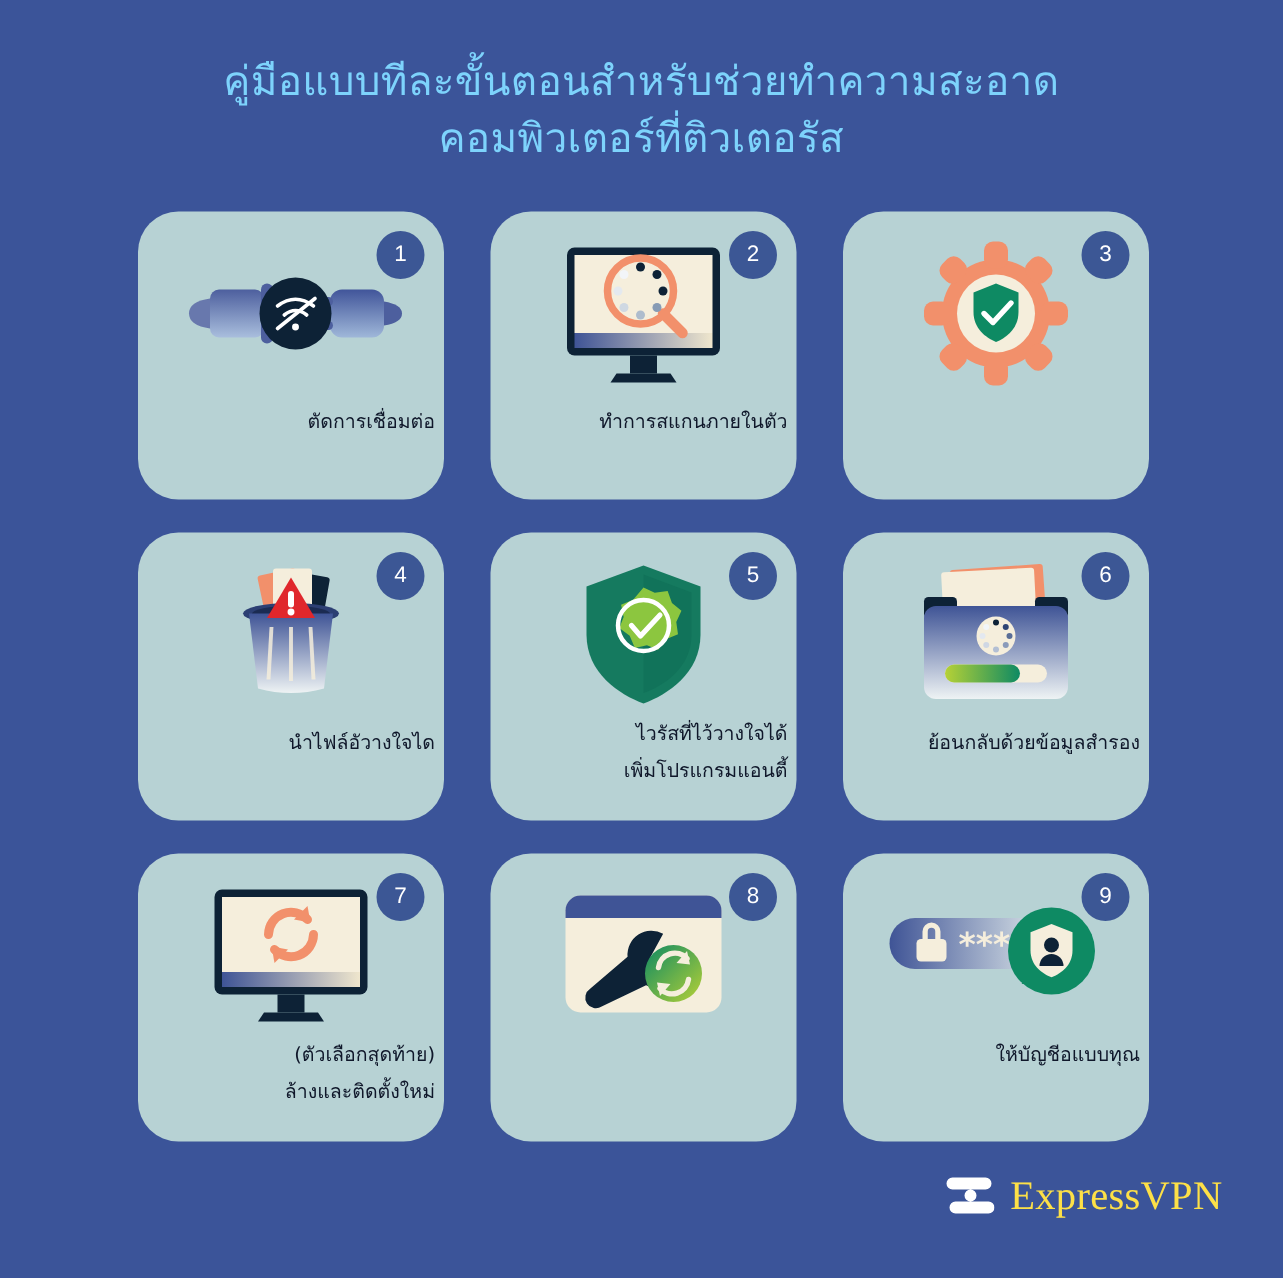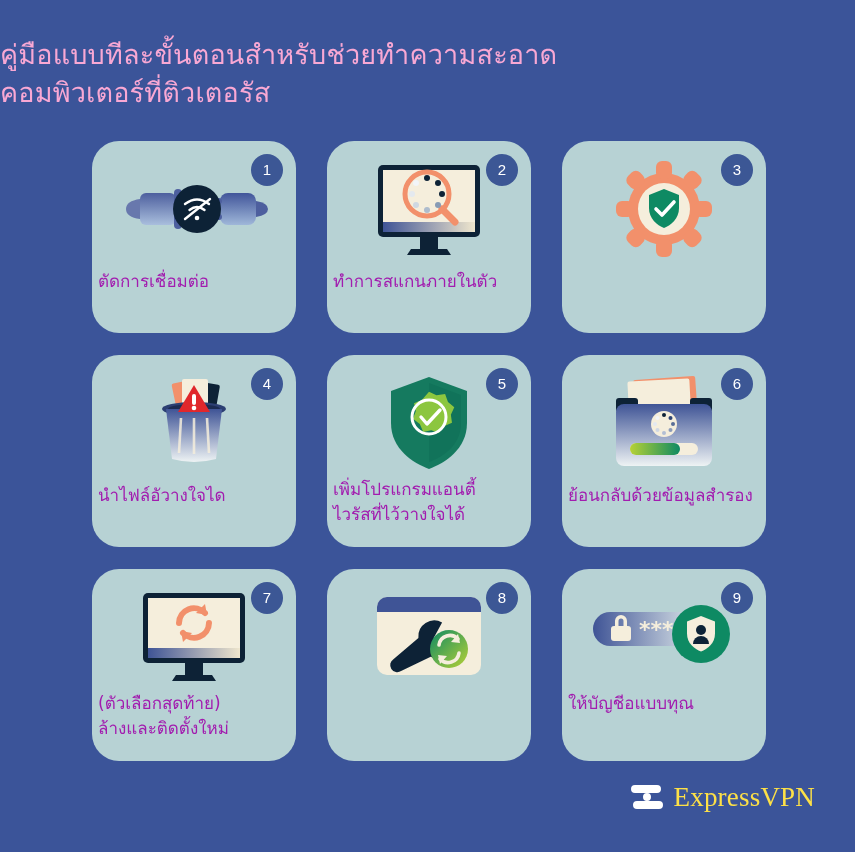--- a/index.html
+++ b/index.html
@@ -8,21 +8,21 @@
     background:#3b5499;
     font-family:"DejaVu Sans","Liberation Sans",sans-serif;
     overflow:hidden;
     position:relative;
   }
   .page{position:relative;width:855px;height:852px;}
 
   
   .title{
     position:absolute;left:0;top:36px;width:855px;
-    color:#f9a8d4;
+    text-align:center;color:#7dd3fc;
     font-size:27px;line-height:38px;font-weight:400;
     letter-spacing:.2px;
   }
   .title .l{display:block;}
 
   
   .grid{
     position:absolute;left:92px;top:141px;
     width:674px;
     display:grid;
@@ -43,23 +43,23 @@
     font-size:15px;line-height:32px;text-align:center;
     font-family:"Liberation Sans",sans-serif;
   }
   .art{
     position:absolute;left:0;top:18px;width:100%;height:100px;
     display:flex;align-items:center;justify-content:center;
   }
   .art svg{display:block;}
   .caption{
     position:absolute;left:6px;right:6px;bottom:0;top:126px;
-    color:#a21caf;text-align:center;
-    font-size:17px;line-height:25px;
-    display:flex;flex-direction:column;align-items:flex-start;justify-content:flex-start;
+    color:#0f172a;text-align:center;
+    font-size:13px;line-height:25px;
+    display:flex;flex-direction:column;align-items:flex-end;justify-content:flex-start;
     padding-top:2px;
   }
   .caption .l{display:block;white-space:nowrap;}
   .cap2{top:120px;}
 
   
   .logo{
     position:absolute;right:40px;bottom:38px;
     display:flex;align-items:center;gap:11px;
   }
@@ -215,22 +215,22 @@
           <path d="M48 4 l38 14 v32 c0 26 -22 40 -38 46 c-16 -6 -38 -20 -38 -46 v-32 z" fill="#157a5f"></path>
           <path d="M48 10 l32 12 v28 c0 22 -18 34 -32 39 z" fill="#0e6e55" opacity=".55"></path>
           <g transform="translate(48,44)">
             <path d="M0 -22 L6.5 -19 L14 -20 L16.5 -13 L22 -8.5 L19 -2 L20 5 L13 8 L8.5 14 L2 11.5 L-5 13 L-8 6 L-14 1.5 L-11.5 -5 L-13 -12 L-6 -15 Z" fill="#8cc63f" transform="scale(1.15)"></path>
           </g>
           <circle cx="48" cy="44" r="17" fill="none" stroke="#ffffff" stroke-width="3"></circle>
           <path d="M40 44 l6 7 l13 -14" stroke="#ffffff" stroke-width="3.4" fill="none" stroke-linecap="round" stroke-linejoin="round"></path>
         </svg>
       </div>
       <div class="caption cap2">
+        <span class="l">ไวรัสที่ไว้วางใจได้</span>
         <span class="l">เพิ่มโปรแกรมแอนตี้</span>
-        <span class="l">ไวรัสที่ไว้วางใจได้</span>
       </div>
     </div>
 
     <div class="card">
       <div class="badge">6</div>
       <div class="art">
         <svg width="120" height="98" viewBox="0 0 120 98">
           <defs>
             <linearGradient id="g6" x1="0" y1="0" x2="0" y2="1">
               <stop offset="0" stop-color="#3f5496"></stop>

